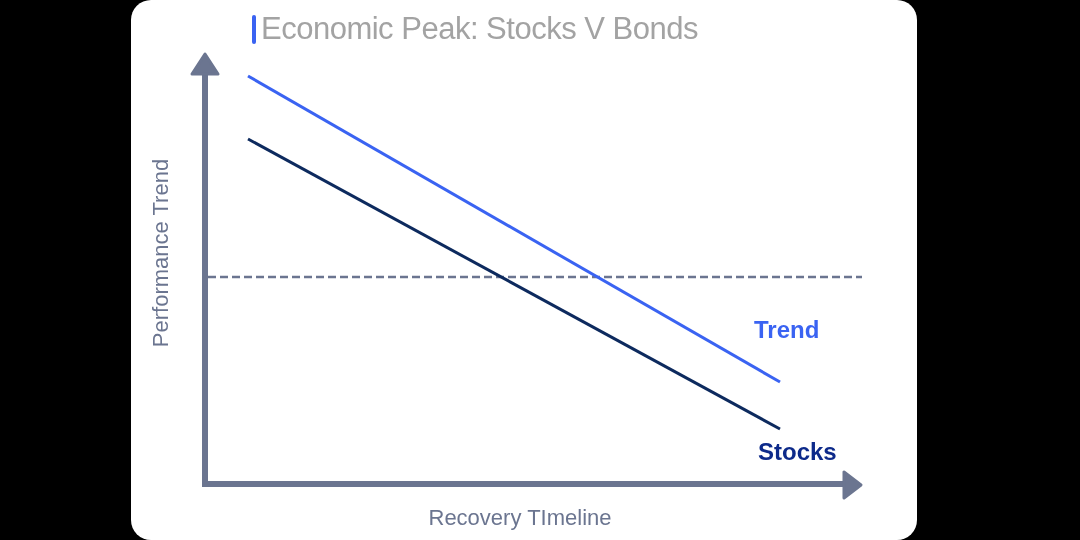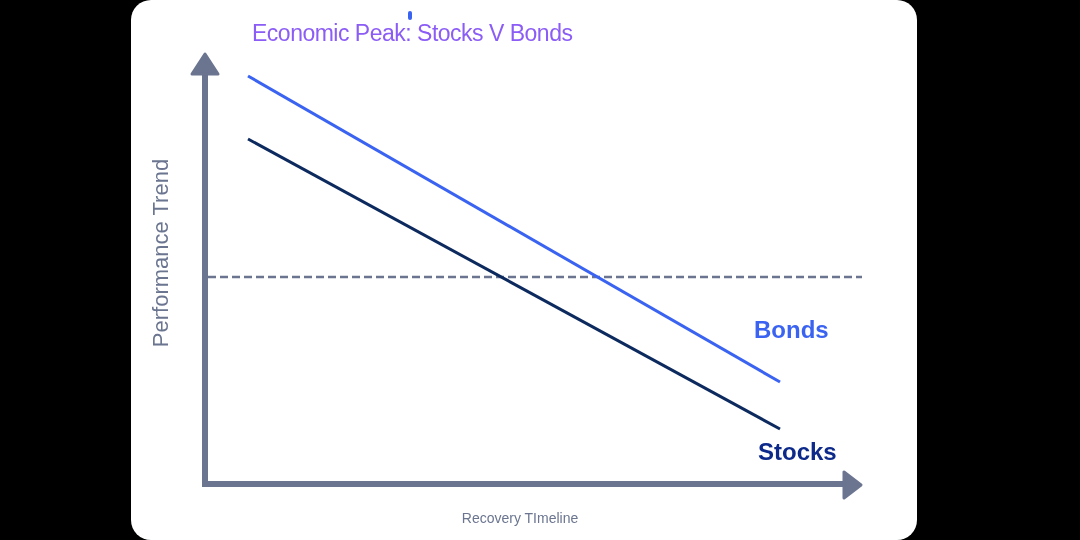--- a/index.html
+++ b/index.html
@@ -1,28 +1,28 @@
 <!DOCTYPE html>
 <html><head>
 <meta charset="utf-8">
 <style>
   html, body { margin:0; padding:0; }
   body { width:1080px; height:540px; background:#000000; position:relative; overflow:hidden;
          font-family:"Liberation Sans", sans-serif; }
   .card { position:absolute; left:131px; top:0; width:786px; height:540px; background:#ffffff;
           border-radius:20px; }
   .title { position:absolute; left:252px; top:11px; height:36px; display:flex; align-items:center;
-           font-size:23px; color:#8b5cf6; letter-spacing:-0.5px; white-space:nowrap;flex-direction:column; }
+           font-size:31px; color:#a3a3a3; letter-spacing:-0.5px; white-space:nowrap; }
   .title-bar { display:inline-block; width:4px; height:29px; background:#3a63f2; border-radius:2px;
                margin-right:5px; }
   svg.plot { position:absolute; left:0; top:0; }
   .ylabel { position:absolute; left:161px; top:253px; transform:translate(-50%,-50%) rotate(-90deg);
             font-size:22px; color:#6b7590; white-space:nowrap; }
   .xlabel { position:absolute; left:520px; top:518px; transform:translate(-50%,-50%);
-            font-size:14px; color:#6b7590; white-space:nowrap; }
+            font-size:22px; color:#6b7590; white-space:nowrap; }
   .series-label { position:absolute; font-weight:bold; font-size:24px; white-space:nowrap; }
   .stocks-label { left:754px; top:316px; color:#3a63f2; }
   .bonds-label { left:758px; top:438px; color:#0d2a8a; }
 </style>
 </head>
 <body>
 
 <div class="card"></div>
 
 <div class="title">
@@ -41,14 +41,14 @@
   <line x1="208" y1="277" x2="862" y2="277" stroke="#6b7590" stroke-width="2.5" stroke-dasharray="8,4"></line>
 
   <line x1="248" y1="76" x2="780" y2="382" stroke="#3a63f2" stroke-width="3"></line>
 
   <line x1="248" y1="139" x2="780" y2="429" stroke="#0d2a5e" stroke-width="3"></line>
 </svg>
 
 <div class="ylabel">Performance Trend</div>
 <div class="xlabel">Recovery TImeline</div>
 
-<div class="series-label stocks-label">Bonds</div>
+<div class="series-label stocks-label">Trend</div>
 <div class="series-label bonds-label">Stocks</div>
 
 </body></html>

